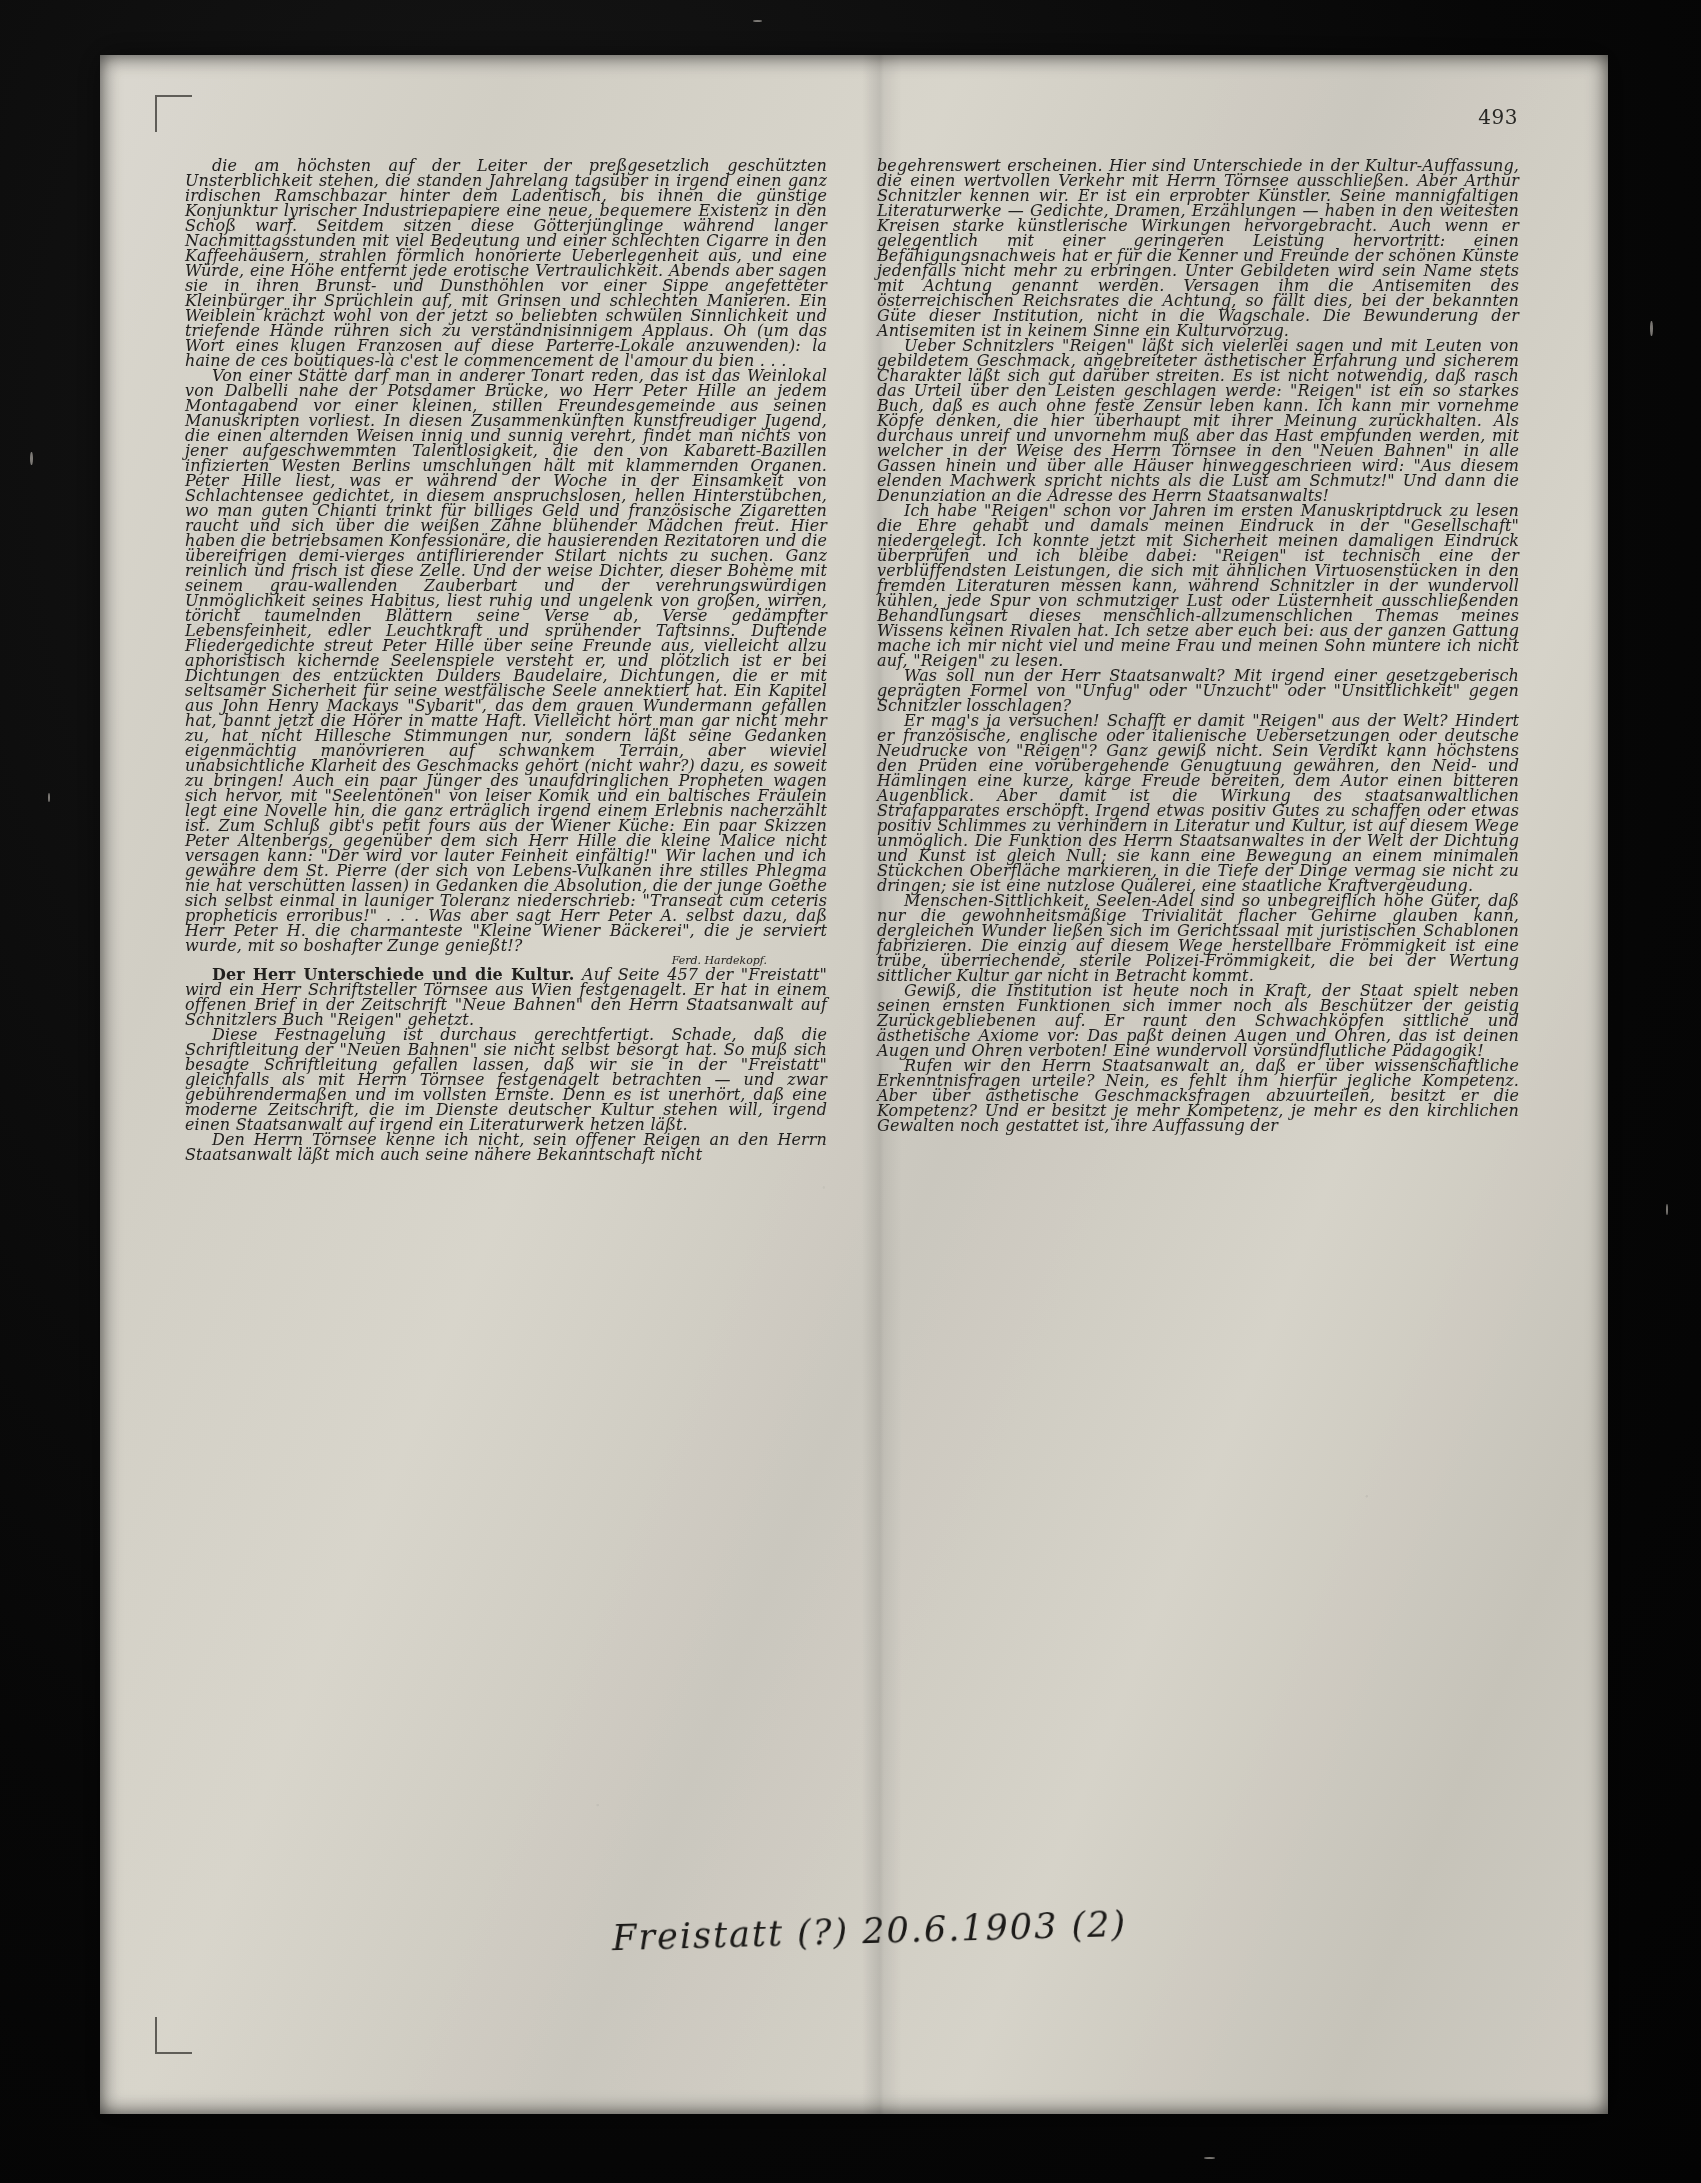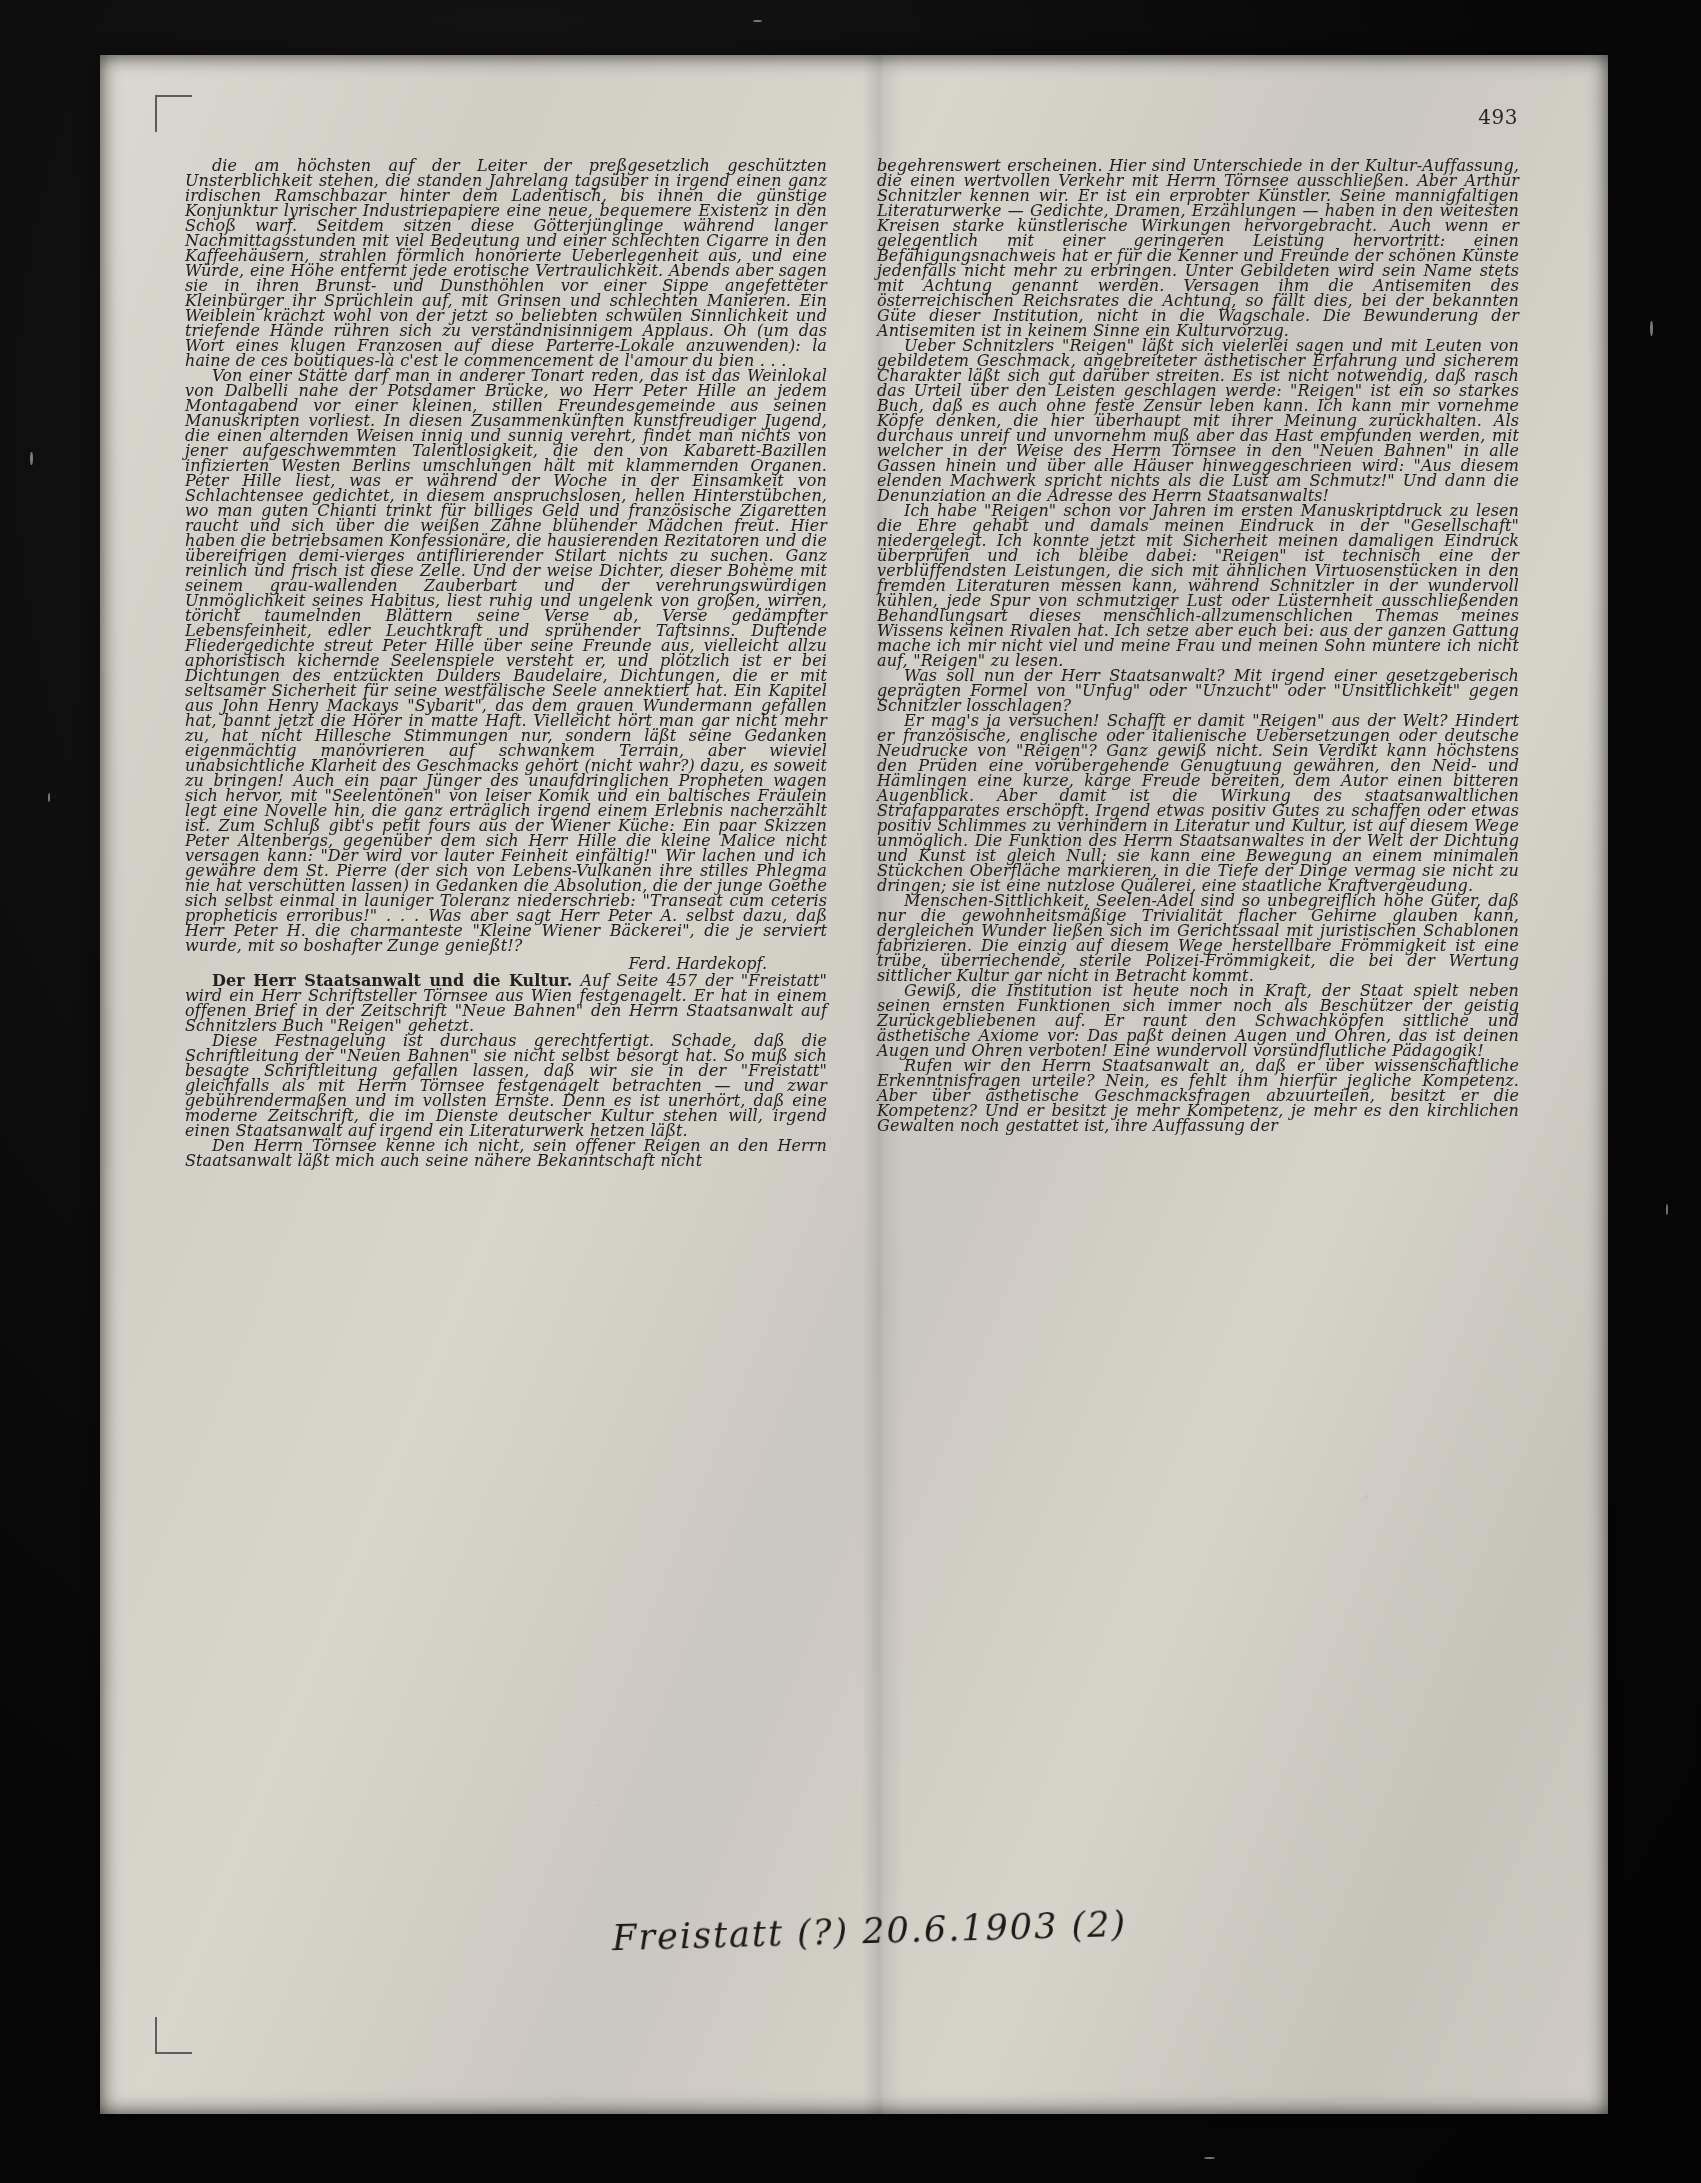--- a/index.html
+++ b/index.html
@@ -110,21 +110,21 @@
     font-style: italic;
     letter-spacing: 0.1px;
     word-spacing: 0.3px;
     filter: blur(0.1px);
   }
   p.para.noindent { text-indent: 0; }
 
   .signature {
     text-align: right;
     font-family: "DejaVu Serif", serif;
-    font-size: 16px;
+    font-size: 11px;
     font-style: italic;
     color: #262522;
     margin-top: 1px;
     padding-right: 60px;
     filter: blur(0.1px);
   }
 
   .headword {
     font-weight: bold;
     font-style: normal;
@@ -166,21 +166,21 @@
   <div class="page-number">493</div>
 
   <div class="columns">
 
     <div class="col">
       <p class="para">die am höchsten auf der Leiter der preßgesetzlich geschützten Unsterblichkeit stehen, die standen Jahrelang tagsüber in irgend einen ganz irdischen Ramschbazar hinter dem Ladentisch, bis ihnen die günstige Konjunktur lyrischer Industriepapiere eine neue, bequemere Existenz in den Schoß warf. Seitdem sitzen diese Götterjünglinge während langer Nachmittagsstunden mit viel Bedeutung und einer schlechten Cigarre in den Kaffeehäusern, strahlen förmlich honorierte Ueberlegenheit aus, und eine Würde, eine Höhe entfernt jede erotische Vertraulichkeit. Abends aber sagen sie in ihren Brunst- und Dunsthöhlen vor einer Sippe angefetteter Kleinbürger ihr Sprüchlein auf, mit Grinsen und schlechten Manieren. Ein Weiblein krächzt wohl von der jetzt so beliebten schwülen Sinnlichkeit und triefende Hände rühren sich zu verständnisinnigem Applaus. Oh (um das Wort eines klugen Franzosen auf diese Parterre-Lokale anzuwenden): la haine de ces boutiques-là c'est le commencement de l'amour du bien . . .</p>
       <p class="para">Von einer Stätte darf man in anderer Tonart reden, das ist das Weinlokal von Dalbelli nahe der Potsdamer Brücke, wo Herr Peter Hille an jedem Montagabend vor einer kleinen, stillen Freundesgemeinde aus seinen Manuskripten vorliest. In diesen Zusammenkünften kunstfreudiger Jugend, die einen alternden Weisen innig und sunnig verehrt, findet man nichts von jener aufgeschwemmten Talentlosigkeit, die den von Kabarett-Bazillen infizierten Westen Berlins umschlungen hält mit klammernden Organen. Peter Hille liest, was er während der Woche in der Einsamkeit von Schlachtensee gedichtet, in diesem anspruchslosen, hellen Hinterstübchen, wo man guten Chianti trinkt für billiges Geld und französische Zigaretten raucht und sich über die weißen Zähne blühender Mädchen freut. Hier haben die betriebsamen Konfessionäre, die hausierenden Rezitatoren und die übereifrigen demi-vierges antiflirierender Stilart nichts zu suchen. Ganz reinlich und frisch ist diese Zelle. Und der weise Dichter, dieser Bohème mit seinem grau-wallenden Zauberbart und der verehrungswürdigen Unmöglichkeit seines Habitus, liest ruhig und ungelenk von großen, wirren, töricht taumelnden Blättern seine Verse ab, Verse gedämpfter Lebensfeinheit, edler Leuchtkraft und sprühender Taftsinns. Duftende Fliedergedichte streut Peter Hille über seine Freunde aus, vielleicht allzu aphoristisch kichernde Seelenspiele versteht er, und plötzlich ist er bei Dichtungen des entzückten Dulders Baudelaire, Dichtungen, die er mit seltsamer Sicherheit für seine westfälische Seele annektiert hat. Ein Kapitel aus John Henry Mackays "Sybarit", das dem grauen Wundermann gefallen hat, bannt jetzt die Hörer in matte Haft. Vielleicht hört man gar nicht mehr zu, hat nicht Hillesche Stimmungen nur, sondern läßt seine Gedanken eigenmächtig manövrieren auf schwankem Terrain, aber wieviel unabsichtliche Klarheit des Geschmacks gehört (nicht wahr?) dazu, es soweit zu bringen! Auch ein paar Jünger des unaufdringlichen Propheten wagen sich hervor, mit "Seelentönen" von leiser Komik und ein baltisches Fräulein legt eine Novelle hin, die ganz erträglich irgend einem Erlebnis nacherzählt ist. Zum Schluß gibt's petit fours aus der Wiener Küche: Ein paar Skizzen Peter Altenbergs, gegenüber dem sich Herr Hille die kleine Malice nicht versagen kann: "Der wird vor lauter Feinheit einfältig!" Wir lachen und ich gewähre dem St. Pierre (der sich von Lebens-Vulkanen ihre stilles Phlegma nie hat verschütten lassen) in Gedanken die Absolution, die der junge Goethe sich selbst einmal in launiger Toleranz niederschrieb: "Transeat cum ceteris propheticis erroribus!" . . . Was aber sagt Herr Peter A. selbst dazu, daß Herr Peter H. die charmanteste "Kleine Wiener Bäckerei", die je serviert wurde, mit so boshafter Zunge genießt!?</p>
       <div class="signature">Ferd. Hardekopf.</div>
 
       <p class="para">
-        <span class="headword">Der Herr Staatsanwalt und die Kultur.</span>
+        <span class="headword">Der Herr Unterschiede und die Kultur.</span>
         <span>Auf Seite 457 der "Freistatt" wird ein Herr Schriftsteller Törnsee aus Wien festgenagelt. Er hat in einem offenen Brief in der Zeitschrift "Neue Bahnen" den Herrn Staatsanwalt auf Schnitzlers Buch "Reigen" gehetzt.</span>
       </p>
       <p class="para">Diese Festnagelung ist durchaus gerechtfertigt. Schade, daß die Schriftleitung der "Neuen Bahnen" sie nicht selbst besorgt hat. So muß sich besagte Schriftleitung gefallen lassen, daß wir sie in der "Freistatt" gleichfalls als mit Herrn Törnsee festgenagelt betrachten — und zwar gebührendermaßen und im vollsten Ernste. Denn es ist unerhört, daß eine moderne Zeitschrift, die im Dienste deutscher Kultur stehen will, irgend einen Staatsanwalt auf irgend ein Literaturwerk hetzen läßt.</p>
       <p class="para">Den Herrn Törnsee kenne ich nicht, sein offener Reigen an den Herrn Staatsanwalt läßt mich auch seine nähere Bekanntschaft nicht</p>
     </div>
 
     <div class="col">
       <p class="para noindent">begehrenswert erscheinen. Hier sind Unterschiede in der Kultur-Auffassung, die einen wertvollen Verkehr mit Herrn Törnsee ausschließen. Aber Arthur Schnitzler kennen wir. Er ist ein erprobter Künstler. Seine mannigfaltigen Literaturwerke — Gedichte, Dramen, Erzählungen — haben in den weitesten Kreisen starke künstlerische Wirkungen hervorgebracht. Auch wenn er gelegentlich mit einer geringeren Leistung hervortritt: einen Befähigungsnachweis hat er für die Kenner und Freunde der schönen Künste jedenfalls nicht mehr zu erbringen. Unter Gebildeten wird sein Name stets mit Achtung genannt werden. Versagen ihm die Antisemiten des österreichischen Reichsrates die Achtung, so fällt dies, bei der bekannten Güte dieser Institution, nicht in die Wagschale. Die Bewunderung der Antisemiten ist in keinem Sinne ein Kulturvorzug.</p>
       <p class="para">Ueber Schnitzlers "Reigen" läßt sich vielerlei sagen und mit Leuten von gebildetem Geschmack, angebreiteter ästhetischer Erfahrung und sicherem Charakter läßt sich gut darüber streiten. Es ist nicht notwendig, daß rasch das Urteil über den Leisten geschlagen werde: "Reigen" ist ein so starkes Buch, daß es auch ohne feste Zensur leben kann. Ich kann mir vornehme Köpfe denken, die hier überhaupt mit ihrer Meinung zurückhalten. Als durchaus unreif und unvornehm muß aber das Hast empfunden werden, mit welcher in der Weise des Herrn Törnsee in den "Neuen Bahnen" in alle Gassen hinein und über alle Häuser hinweggeschrieen wird: "Aus diesem elenden Machwerk spricht nichts als die Lust am Schmutz!" Und dann die Denunziation an die Adresse des Herrn Staatsanwalts!</p>
       <p class="para">Ich habe "Reigen" schon vor Jahren im ersten Manuskriptdruck zu lesen die Ehre gehabt und damals meinen Eindruck in der "Gesellschaft" niedergelegt. Ich konnte jetzt mit Sicherheit meinen damaligen Eindruck überprüfen und ich bleibe dabei: "Reigen" ist technisch eine der verblüffendsten Leistungen, die sich mit ähnlichen Virtuosenstücken in den fremden Literaturen messen kann, während Schnitzler in der wundervoll kühlen, jede Spur von schmutziger Lust oder Lüsternheit ausschließenden Behandlungsart dieses menschlich-allzumenschlichen Themas meines Wissens keinen Rivalen hat. Ich setze aber euch bei: aus der ganzen Gattung mache ich mir nicht viel und meine Frau und meinen Sohn muntere ich nicht auf, "Reigen" zu lesen.</p>

